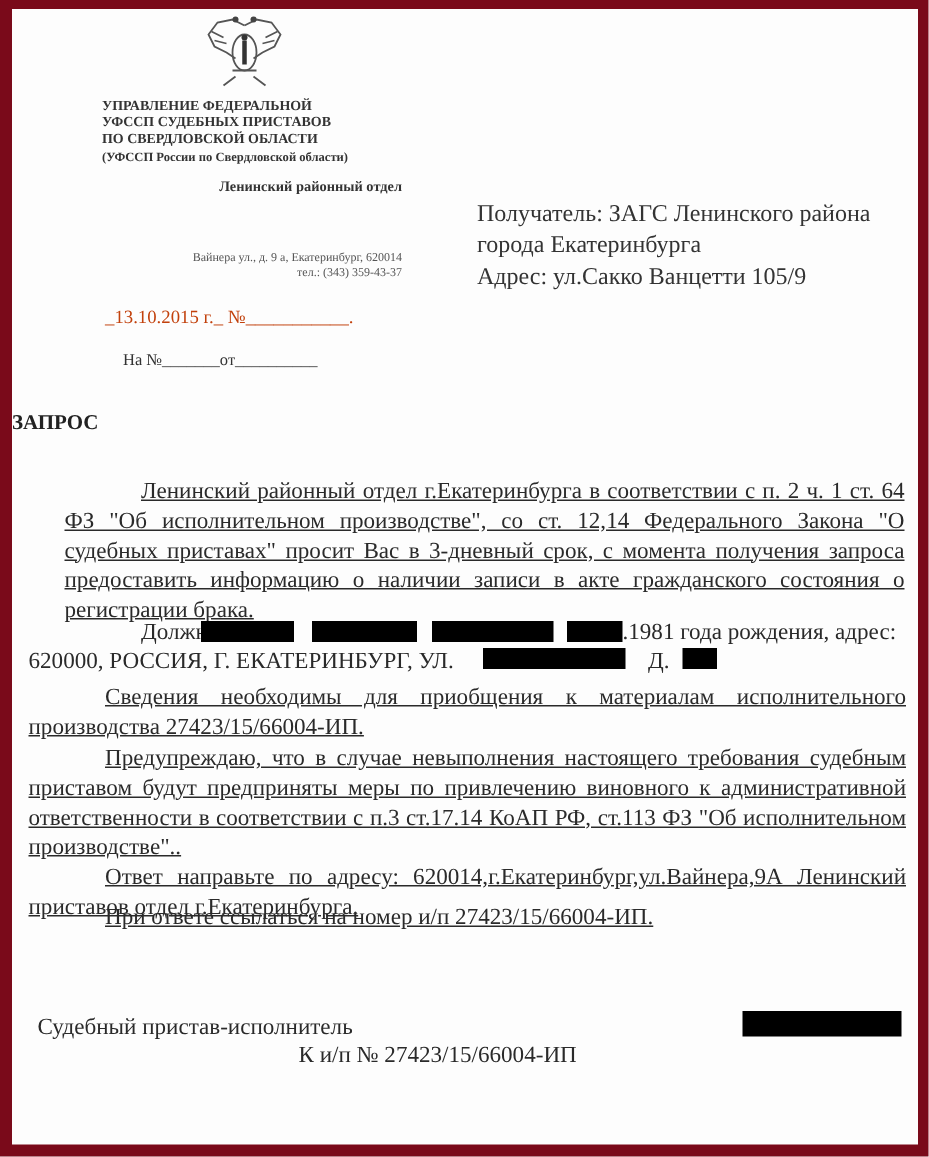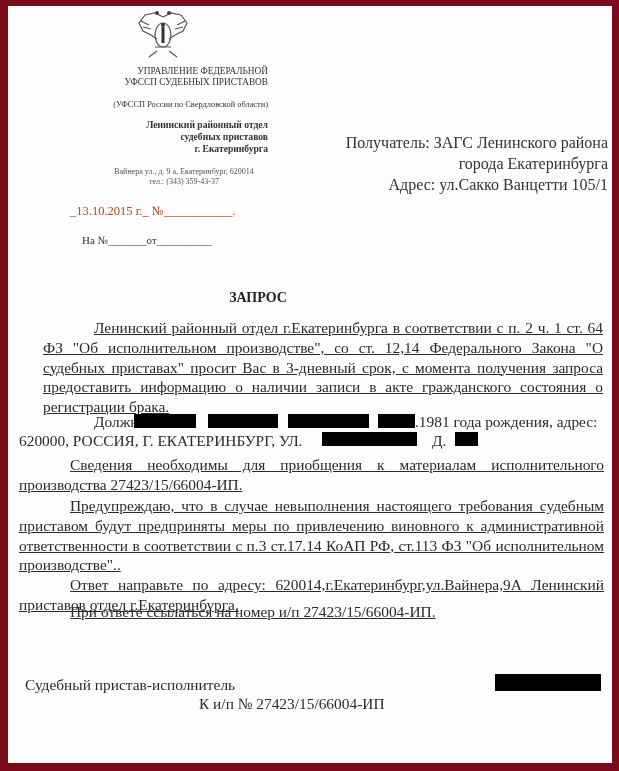--- a/index.html
+++ b/index.html
@@ -5,25 +5,25 @@
   html, body { margin:0; padding:0; }
   body {
     width:619px; height:771px; background:#7a0a1a; position:relative; overflow:hidden;
     font-family:"Liberation Serif", "DejaVu Serif", serif; color:#222;
   }
   .page {
     position:absolute; left:8px; top:6px; width:604px; height:757px; background:#fdfdfd;
   }
   .abs { position:absolute; white-space:nowrap; }
   .emblem { position:absolute; left:125px; top:3px; width:60px; height:52px; }
-  .hdr { position:absolute; left:60px; width:200px; text-align:right; font-weight:normal; font-size:9.3px; line-height:11.5px; color:#333; }
+  .hdr { position:absolute; left:60px; width:200px; text-align:left; font-weight:bold; font-size:9.3px; line-height:11.5px; color:#333; }
   .hdr2 { position:absolute; left:60px; width:200px; text-align:right; font-weight:bold; font-size:9.6px; line-height:12.2px; color:#333; }
-  .addr { position:absolute; left:76px; width:200px; text-align:center; font-size:8px; line-height:10.5px; color:#555; }
-  .recip { position:absolute; left:310px; width:290px; text-align:right; font-size:16px; line-height:21px; color:#333; }
-  .title { position:absolute; left:0; width:500px; text-align:center; font-weight:bold; font-size:14px; top:284px; }
+  .addr { position:absolute; left:60px; width:200px; text-align:right; font-size:8px; line-height:10.5px; color:#555; }
+  .recip { position:absolute; left:310px; width:290px; text-align:left; font-size:16px; line-height:21px; color:#333; }
+  .title { position:absolute; left:0; width:500px; font-weight:bold; font-size:14px; top:269px; }
   .para { position:absolute; left:35px; width:560px; font-size:15.4px; line-height:19.8px; text-align:justify; color:#2a2a2a;text-decoration:underline; }
   .indent { text-indent:51px; }
   .line { position:absolute; font-size:15.4px; line-height:19.8px; color:#2a2a2a; white-space:nowrap; }
   .redact { position:absolute; background:#000; }
   .stamp { position:absolute; left:363px; top:630px; width:128px; height:128px; border-radius:50%;
            border:2px solid rgba(110,100,190,0.55); box-sizing:border-box; }
   .stamp .inner { position:absolute; left:22px; top:22px; width:80px; height:80px; border-radius:50%;
            border:1.5px solid rgba(110,100,190,0.5); }
   .stamp .txt { position:absolute; left:0; width:100%; text-align:center; font-size:7px; color:rgba(100,90,180,0.7); font-family:"DejaVu Sans", sans-serif; }
 </style>
@@ -41,35 +41,34 @@
       <path d="M22 38 L38 38 M24 42 L16 48 M36 42 L44 48"></path>
     </g>
     <rect x="28.5" y="18" width="3" height="16" fill="#333"></rect>
     <circle cx="30" cy="16" r="2" fill="#333"></circle>
     <circle cx="24" cy="4" r="2" fill="#444"></circle>
     <circle cx="36" cy="4" r="2" fill="#444"></circle>
   </svg>
 
   <div class="hdr" style="top:60px">УПРАВЛЕНИЕ ФЕДЕРАЛЬНОЙ</div>
   <div class="hdr" style="top:71px">УФССП СУДЕБНЫХ ПРИСТАВОВ</div>
+  <div class="hdr" style="top:82px">ПО СВЕРДЛОВСКОЙ ОБЛАСТИ</div>
   <div class="hdr" style="top:93px; font-size:8.4px">(УФССП России по Свердловской области)</div>
 
   <div class="hdr2" style="top:113px">Ленинский районный отдел</div>
-  <div class="hdr2" style="top:125px">судебных приставов</div>
-  <div class="hdr2" style="top:137px">г. Екатеринбурга</div>
 
   <div class="addr" style="top:161px">Вайнера ул., д. 9 а, Екатеринбург, 620014</div>
   <div class="addr" style="top:171px">тел.: (343) 359-43-37</div>
 
   <div class="abs" style="left:62px; top:198px; font-size:12.5px; color:#c2410c">_13.10.2015 г._ №___________.</div>
   <div class="abs" style="left:74px; top:228px; font-size:11px; color:#333">На №_______от__________</div>
 
   <div class="recip" style="top:126px">Получатель: ЗАГС Ленинского района</div>
   <div class="recip" style="top:147px">города Екатеринбурга</div>
-  <div class="recip" style="top:168px">Адрес: ул.Сакко Ванцетти 105/1</div>
+  <div class="recip" style="top:168px">Адрес: ул.Сакко Ванцетти 105/9</div>
 
   <div class="title">ЗАПРОС</div>
 
   <div class="para indent" style="top:312px">Ленинский районный отдел г.Екатеринбурга в соответствии с п. 2 ч. 1 ст. 64 ФЗ "Об исполнительном производстве", со ст. 12,14 Федерального Закона "О судебных приставах" просит Вас в 3-дневный срок, с момента получения запроса предоставить информацию о наличии записи в акте гражданского состояния о регистрации брака.</div>
 
   <div class="line" style="left:86px; top:406px">Должник:</div>
   <div class="redact" style="left:126px; top:408px; width:62px; height:14px"></div>
   <div class="redact" style="left:200px; top:408px; width:70px; height:14px"></div>
   <div class="redact" style="left:280px; top:408px; width:81px; height:14px"></div>
   <div class="redact" style="left:370px; top:408px; width:37px; height:14px"></div>

